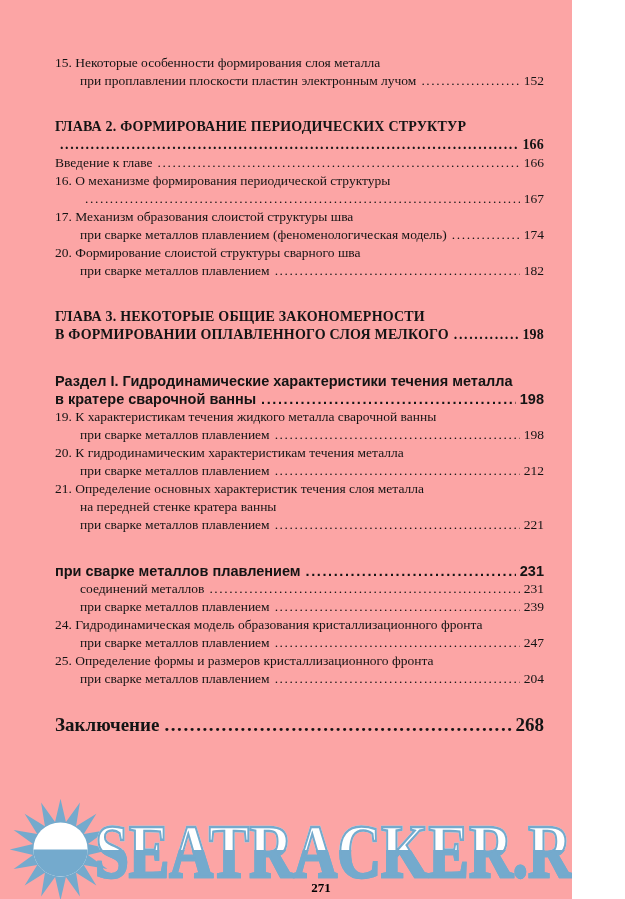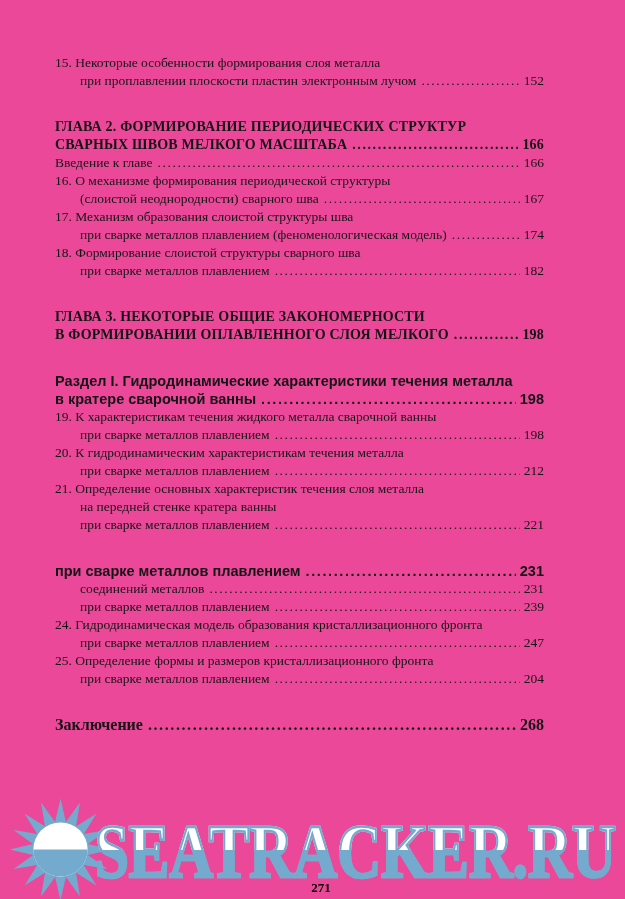--- a/index.html
+++ b/index.html
@@ -1,40 +1,40 @@
 <!DOCTYPE html>
 <html><head>
 <meta charset="utf-8">
 <style>
   html, body { margin: 0; padding: 0; background: #ffffff; }
   .page {
     position: relative;
-    width: 625px;
+    width: 572px;
     height: 899px;
-    background: #ec4899;
+    background: #fca5a5;
     overflow: hidden;
     font-family: "Liberation Serif", serif;
     color: #141414;
     --wm: #74aacd;
   }
   .toc {
     position: absolute;
     top: 54px;
     left: 55px;
     width: 489px;
   }
   .entry { font-size: 13.5px; line-height: 18px; }
   .entry.chapter, .entry.section, .entry.conclusion { margin-top: 28px; }
   .entry.chapter { font-weight: bold; font-size: 14px; letter-spacing: 0.2px; }
   .entry.section {
     font-family: "Liberation Sans", sans-serif;
     font-weight: bold;
     font-size: 14.5px;
   }
-  .entry.conclusion { font-weight: bold; font-size: 16px; text-align: center; }
+  .entry.conclusion { font-weight: bold; font-size: 19px; text-align: center; }
   .line { display: flex; align-items: baseline; white-space: nowrap; }
   .line.indent { padding-left: 25px; }
   .txt { flex: 0 0 auto; }
   .dots {
     flex: 1 1 auto;
     overflow: hidden;
     white-space: nowrap;
     letter-spacing: 1.6px;
     margin-left: 5px;
     min-width: 8px;
@@ -103,55 +103,53 @@
           <span class="txt">при проплавлении плоскости пластин электронным лучом</span>
           <span class="dots">....................................................................................................................................................................................</span>
           <span class="pg">152</span>
         </div>
       </div>
       <div class="entry chapter">
         <div class="line">
           <span class="txt">ГЛАВА 2. ФОРМИРОВАНИЕ ПЕРИОДИЧЕСКИХ СТРУКТУР</span>
         </div>
         <div class="line">
-          <span class="txt">СВАРНЫХ ШВОВ МЕЛКОГО МАСШТАБА</span>
           <span class="dots">....................................................................................................................................................................................</span>
           <span class="pg">166</span>
         </div>
       </div>
       <div class="entry plain">
         <div class="line">
           <span class="txt">Введение к главе</span>
           <span class="dots">....................................................................................................................................................................................</span>
           <span class="pg">166</span>
         </div>
       </div>
       <div class="entry item">
         <div class="line">
           <span class="txt">16. О механизме формирования периодической структуры</span>
         </div>
         <div class="line indent">
-          <span class="txt">(слоистой неоднородности) сварного шва</span>
           <span class="dots">....................................................................................................................................................................................</span>
           <span class="pg">167</span>
         </div>
       </div>
       <div class="entry item">
         <div class="line">
           <span class="txt">17. Механизм образования слоистой структуры шва</span>
         </div>
         <div class="line indent">
           <span class="txt">при сварке металлов плавлением (феноменологическая модель)</span>
           <span class="dots">....................................................................................................................................................................................</span>
           <span class="pg">174</span>
         </div>
       </div>
       <div class="entry item">
         <div class="line">
-          <span class="txt">18. Формирование слоистой структуры сварного шва</span>
+          <span class="txt">20. Формирование слоистой структуры сварного шва</span>
         </div>
         <div class="line indent">
           <span class="txt">при сварке металлов плавлением</span>
           <span class="dots">....................................................................................................................................................................................</span>
           <span class="pg">182</span>
         </div>
       </div>
       <div class="entry chapter">
         <div class="line">
           <span class="txt">ГЛАВА 3. НЕКОТОРЫЕ ОБЩИЕ ЗАКОНОМЕРНОСТИ</span>

